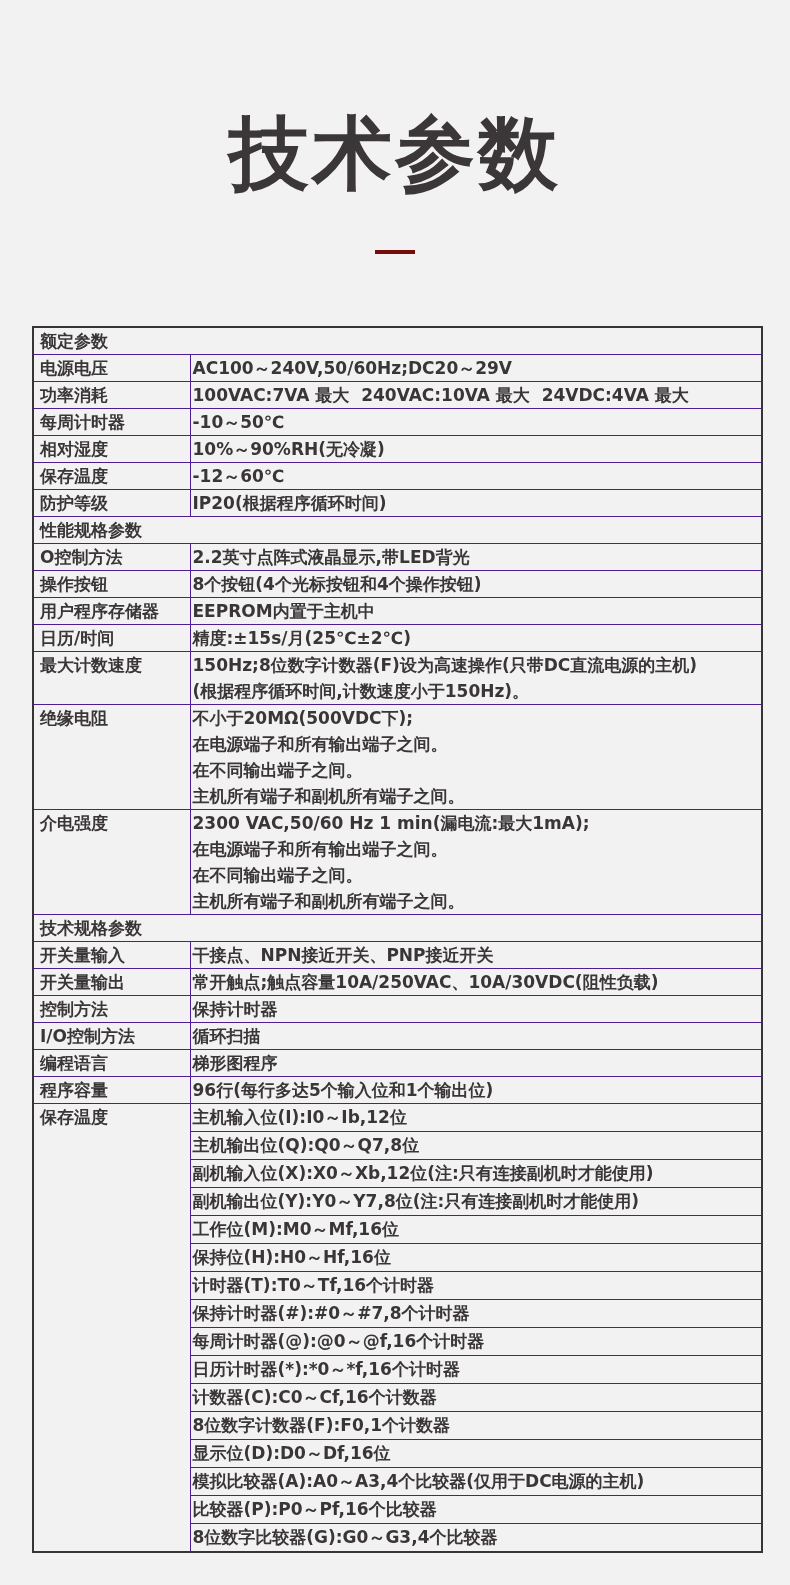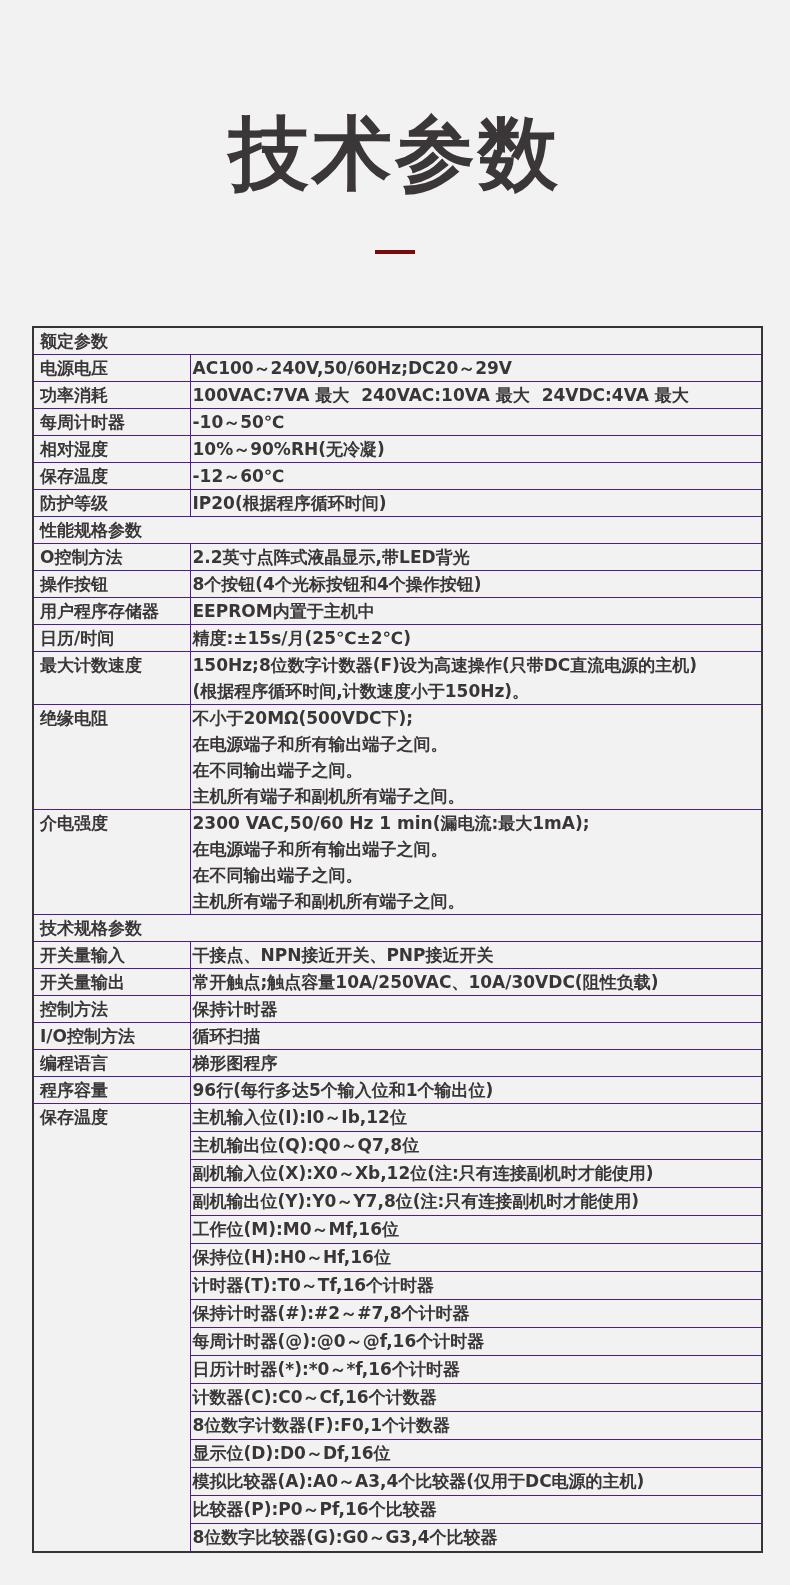--- a/index.html
+++ b/index.html
@@ -184,21 +184,21 @@
       <tr class="subrow">
         <td class="value-cell">工作位(M):M0～Mf,16位</td>
       </tr>
       <tr class="subrow">
         <td class="value-cell">保持位(H):H0～Hf,16位</td>
       </tr>
       <tr class="subrow">
         <td class="value-cell">计时器(T):T0～Tf,16个计时器</td>
       </tr>
       <tr class="subrow">
-        <td class="value-cell">保持计时器(#):#2～#7,8个计时器</td>
+        <td class="value-cell">保持计时器(#):#0～#7,8个计时器</td>
       </tr>
       <tr class="subrow">
         <td class="value-cell">每周计时器(@):@0～@f,16个计时器</td>
       </tr>
       <tr class="subrow">
         <td class="value-cell">日历计时器(*):*0～*f,16个计时器</td>
       </tr>
       <tr class="subrow">
         <td class="value-cell">计数器(C):C0～Cf,16个计数器</td>
       </tr>

